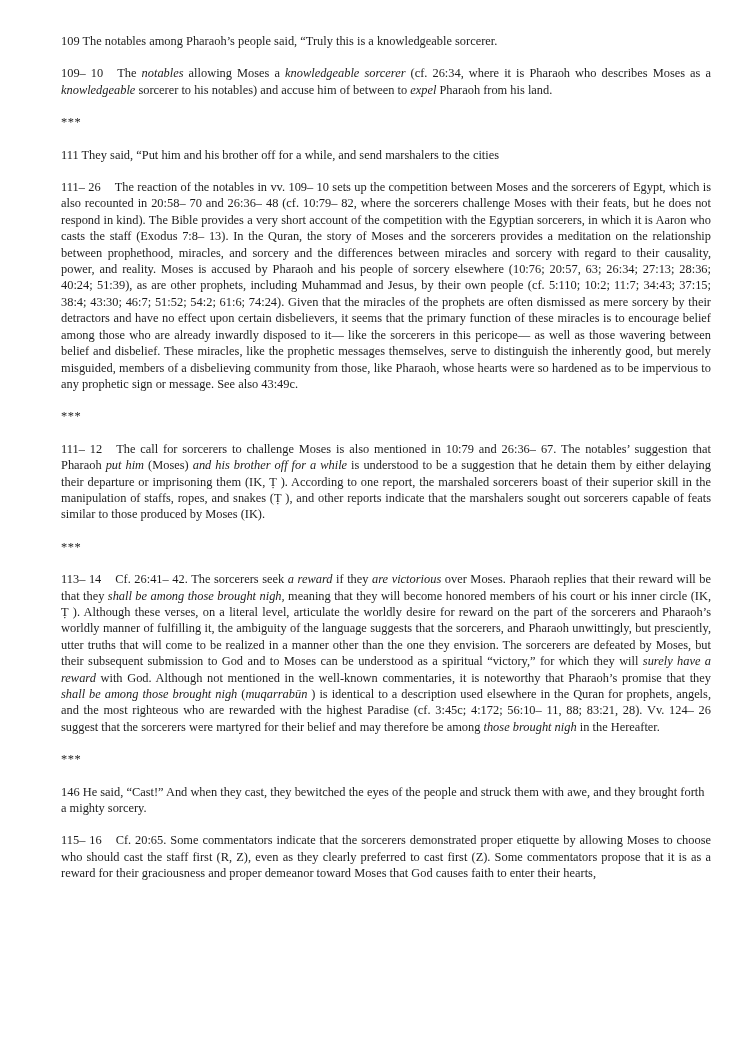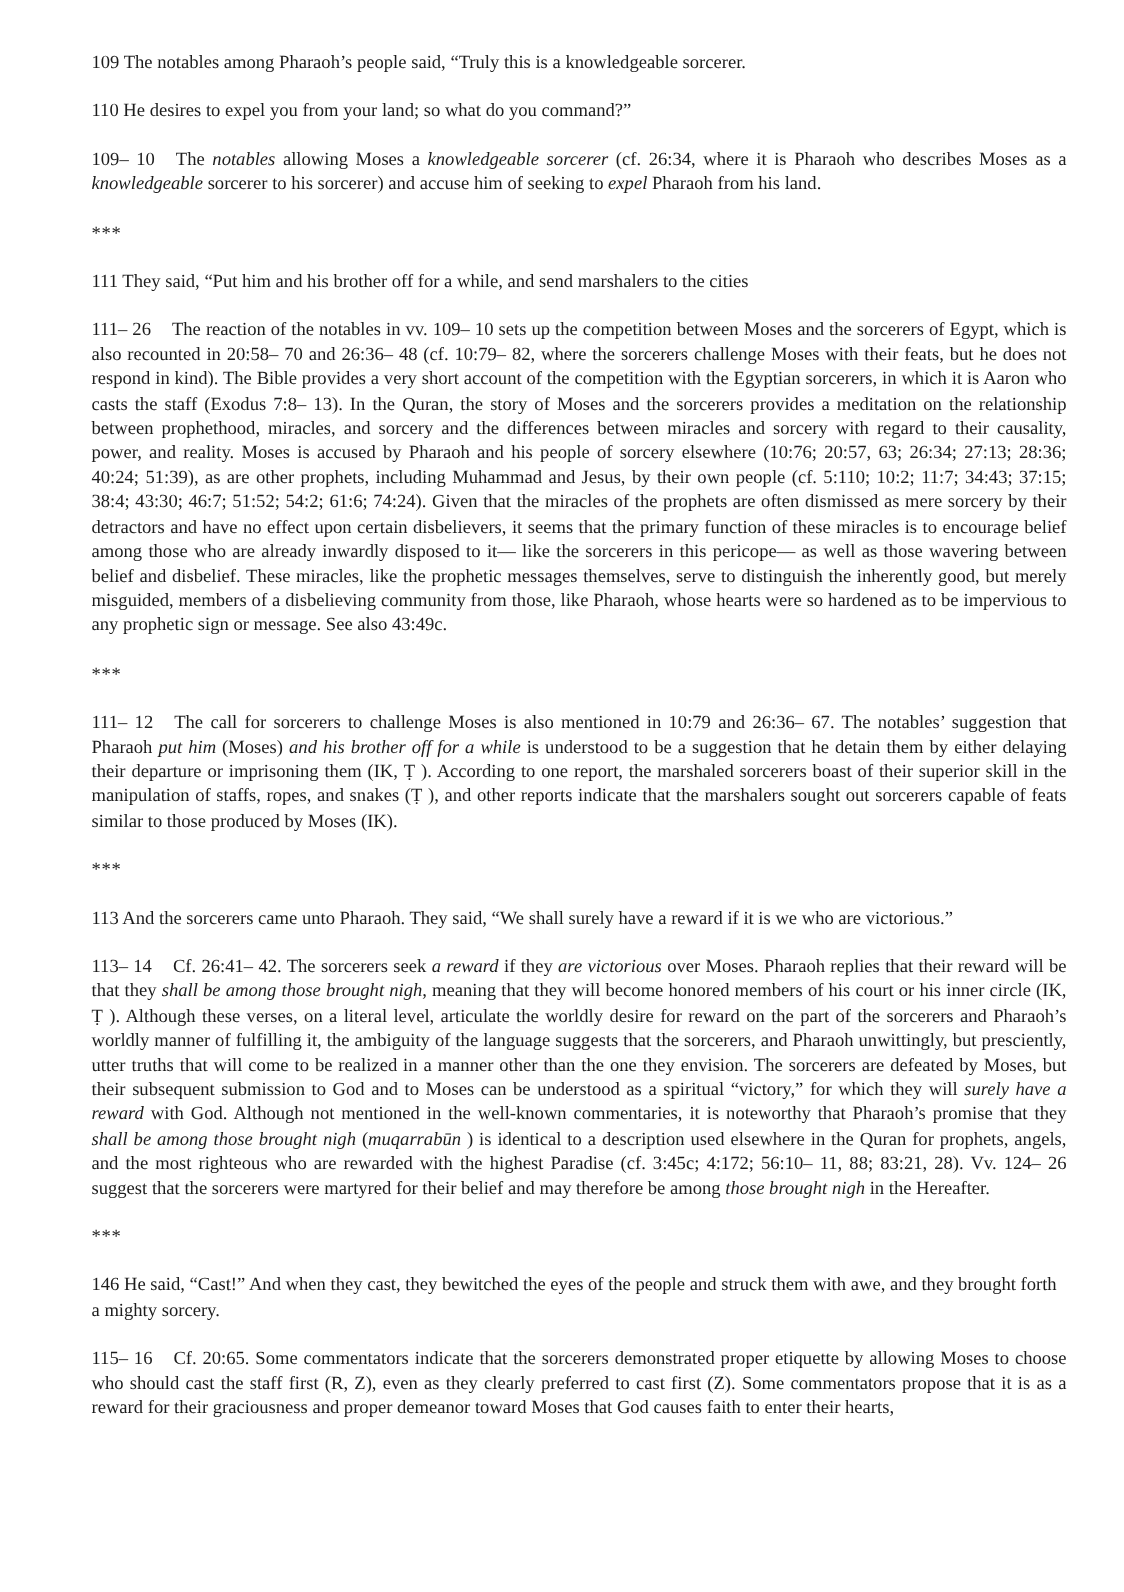--- a/index.html
+++ b/index.html
@@ -54,27 +54,25 @@
     line-height: 16.4px;
   }
   i, .it { }
 </style>
 </head>
 <body>
 
 <div class="page">
   <div class="text-column" id="text-column">
       <p class="block verse">109 The notables among Pharaoh’s people said, “Truly this is a knowledgeable sorcerer.</p>
-      <p class="block verse">110 He desires to expel you from your land; so what do you command?”</p>
-      <p class="block commentary"><span class="ref">109– 10</span><span><span>The </span><i>notables</i><span> allowing Moses a </span><i>knowledgeable sorcerer</i><span> (cf. 26:34, where it is Pharaoh who describes Moses as a </span><i>knowledgeable</i><span> sorcerer to his sorcerer) and accuse him of seeking to </span><i>expel</i><span> Pharaoh from his land.</span></span></p>
+      <p class="block commentary"><span class="ref">109– 10</span><span><span>The </span><i>notables</i><span> allowing Moses a </span><i>knowledgeable sorcerer</i><span> (cf. 26:34, where it is Pharaoh who describes Moses as a </span><i>knowledgeable</i><span> sorcerer to his notables) and accuse him of between to </span><i>expel</i><span> Pharaoh from his land.</span></span></p>
       <p class="block divider">***</p>
       <p class="block verse">111 They said, “Put him and his brother off for a while, and send marshalers to the cities</p>
       <p class="block commentary"><span class="ref">111– 26</span><span><span>The reaction of the notables in vv. 109– 10 sets up the competition between Moses and the sorcerers of Egypt, which is also recounted in 20:58– 70 and 26:36– 48 (cf. 10:79– 82, where the sorcerers challenge Moses with their feats, but he does not respond in kind). The Bible provides a very short account of the competition with the Egyptian sorcerers, in which it is Aaron who casts the staff (Exodus 7:8– 13). In the Quran, the story of Moses and the sorcerers provides a meditation on the relationship between prophethood, miracles, and sorcery and the differences between miracles and sorcery with regard to their causality, power, and reality. Moses is accused by Pharaoh and his people of sorcery elsewhere (10:76; 20:57, 63; 26:34; 27:13; 28:36; 40:24; 51:39), as are other prophets, including Muhammad and Jesus, by their own people (cf. 5:110; 10:2; 11:7; 34:43; 37:15; 38:4; 43:30; 46:7; 51:52; 54:2; 61:6; 74:24). Given that the miracles of the prophets are often dismissed as mere sorcery by their detractors and have no effect upon certain disbelievers, it seems that the primary function of these miracles is to encourage belief among those who are already inwardly disposed to it— like the sorcerers in this pericope— as well as those wavering between belief and disbelief. These miracles, like the prophetic messages themselves, serve to distinguish the inherently good, but merely misguided, members of a disbelieving community from those, like Pharaoh, whose hearts were so hardened as to be impervious to any prophetic sign or message. See also 43:49c.</span></span></p>
       <p class="block divider">***</p>
       <p class="block commentary"><span class="ref">111– 12</span><span><span>The call for sorcerers to challenge Moses is also mentioned in 10:79 and 26:36– 67. The notables’ suggestion that Pharaoh </span><i>put him</i><span> (Moses) </span><i>and his brother off for a while</i><span> is understood to be a suggestion that he detain them by either delaying their departure or imprisoning them (IK, Ṭ ). According to one report, the marshaled sorcerers boast of their superior skill in the manipulation of staffs, ropes, and snakes (Ṭ ), and other reports indicate that the marshalers sought out sorcerers capable of feats similar to those produced by Moses (IK).</span></span></p>
       <p class="block divider">***</p>
-      <p class="block verse">113 And the sorcerers came unto Pharaoh. They said, “We shall surely have a reward if it is we who are victorious.”</p>
       <p class="block commentary"><span class="ref">113– 14</span><span><span>Cf. 26:41– 42. The sorcerers seek </span><i>a reward</i><span> if they </span><i>are victorious</i><span> over Moses. Pharaoh replies that their reward will be that they </span><i>shall be among those brought nigh,</i><span> meaning that they will become honored members of his court or his inner circle (IK, Ṭ ). Although these verses, on a literal level, articulate the worldly desire for reward on the part of the sorcerers and Pharaoh’s worldly manner of fulfilling it, the ambiguity of the language suggests that the sorcerers, and Pharaoh unwittingly, but presciently, utter truths that will come to be realized in a manner other than the one they envision. The sorcerers are defeated by Moses, but their subsequent submission to God and to Moses can be understood as a spiritual “victory,” for which they will </span><i>surely have a reward</i><span> with God. Although not mentioned in the well-known commentaries, it is noteworthy that Pharaoh’s promise that they </span><i>shall be among those brought nigh</i><span> (</span><i>muqarrabūn</i><span> ) is identical to a description used elsewhere in the Quran for prophets, angels, and the most righteous who are rewarded with the highest Paradise (cf. 3:45c; 4:172; 56:10– 11, 88; 83:21, 28). Vv. 124– 26 suggest that the sorcerers were martyred for their belief and may therefore be among </span><i>those brought nigh</i><span> in the Hereafter.</span></span></p>
       <p class="block divider">***</p>
       <p class="block verse">146 He said, “Cast!” And when they cast, they bewitched the eyes of the people and struck them with awe, and they brought forth a mighty sorcery.</p>
       <p class="block commentary"><span class="ref">115– 16</span><span><span>Cf. 20:65. Some commentators indicate that the sorcerers demonstrated proper etiquette by allowing Moses to choose who should cast the staff first (R, Z), even as they clearly preferred to cast first (Z). Some commentators propose that it is as a reward for their graciousness and proper demeanor toward Moses that God causes faith to enter their hearts,</span></span></p>
     </div>
 </div>
 
 </body></html>

